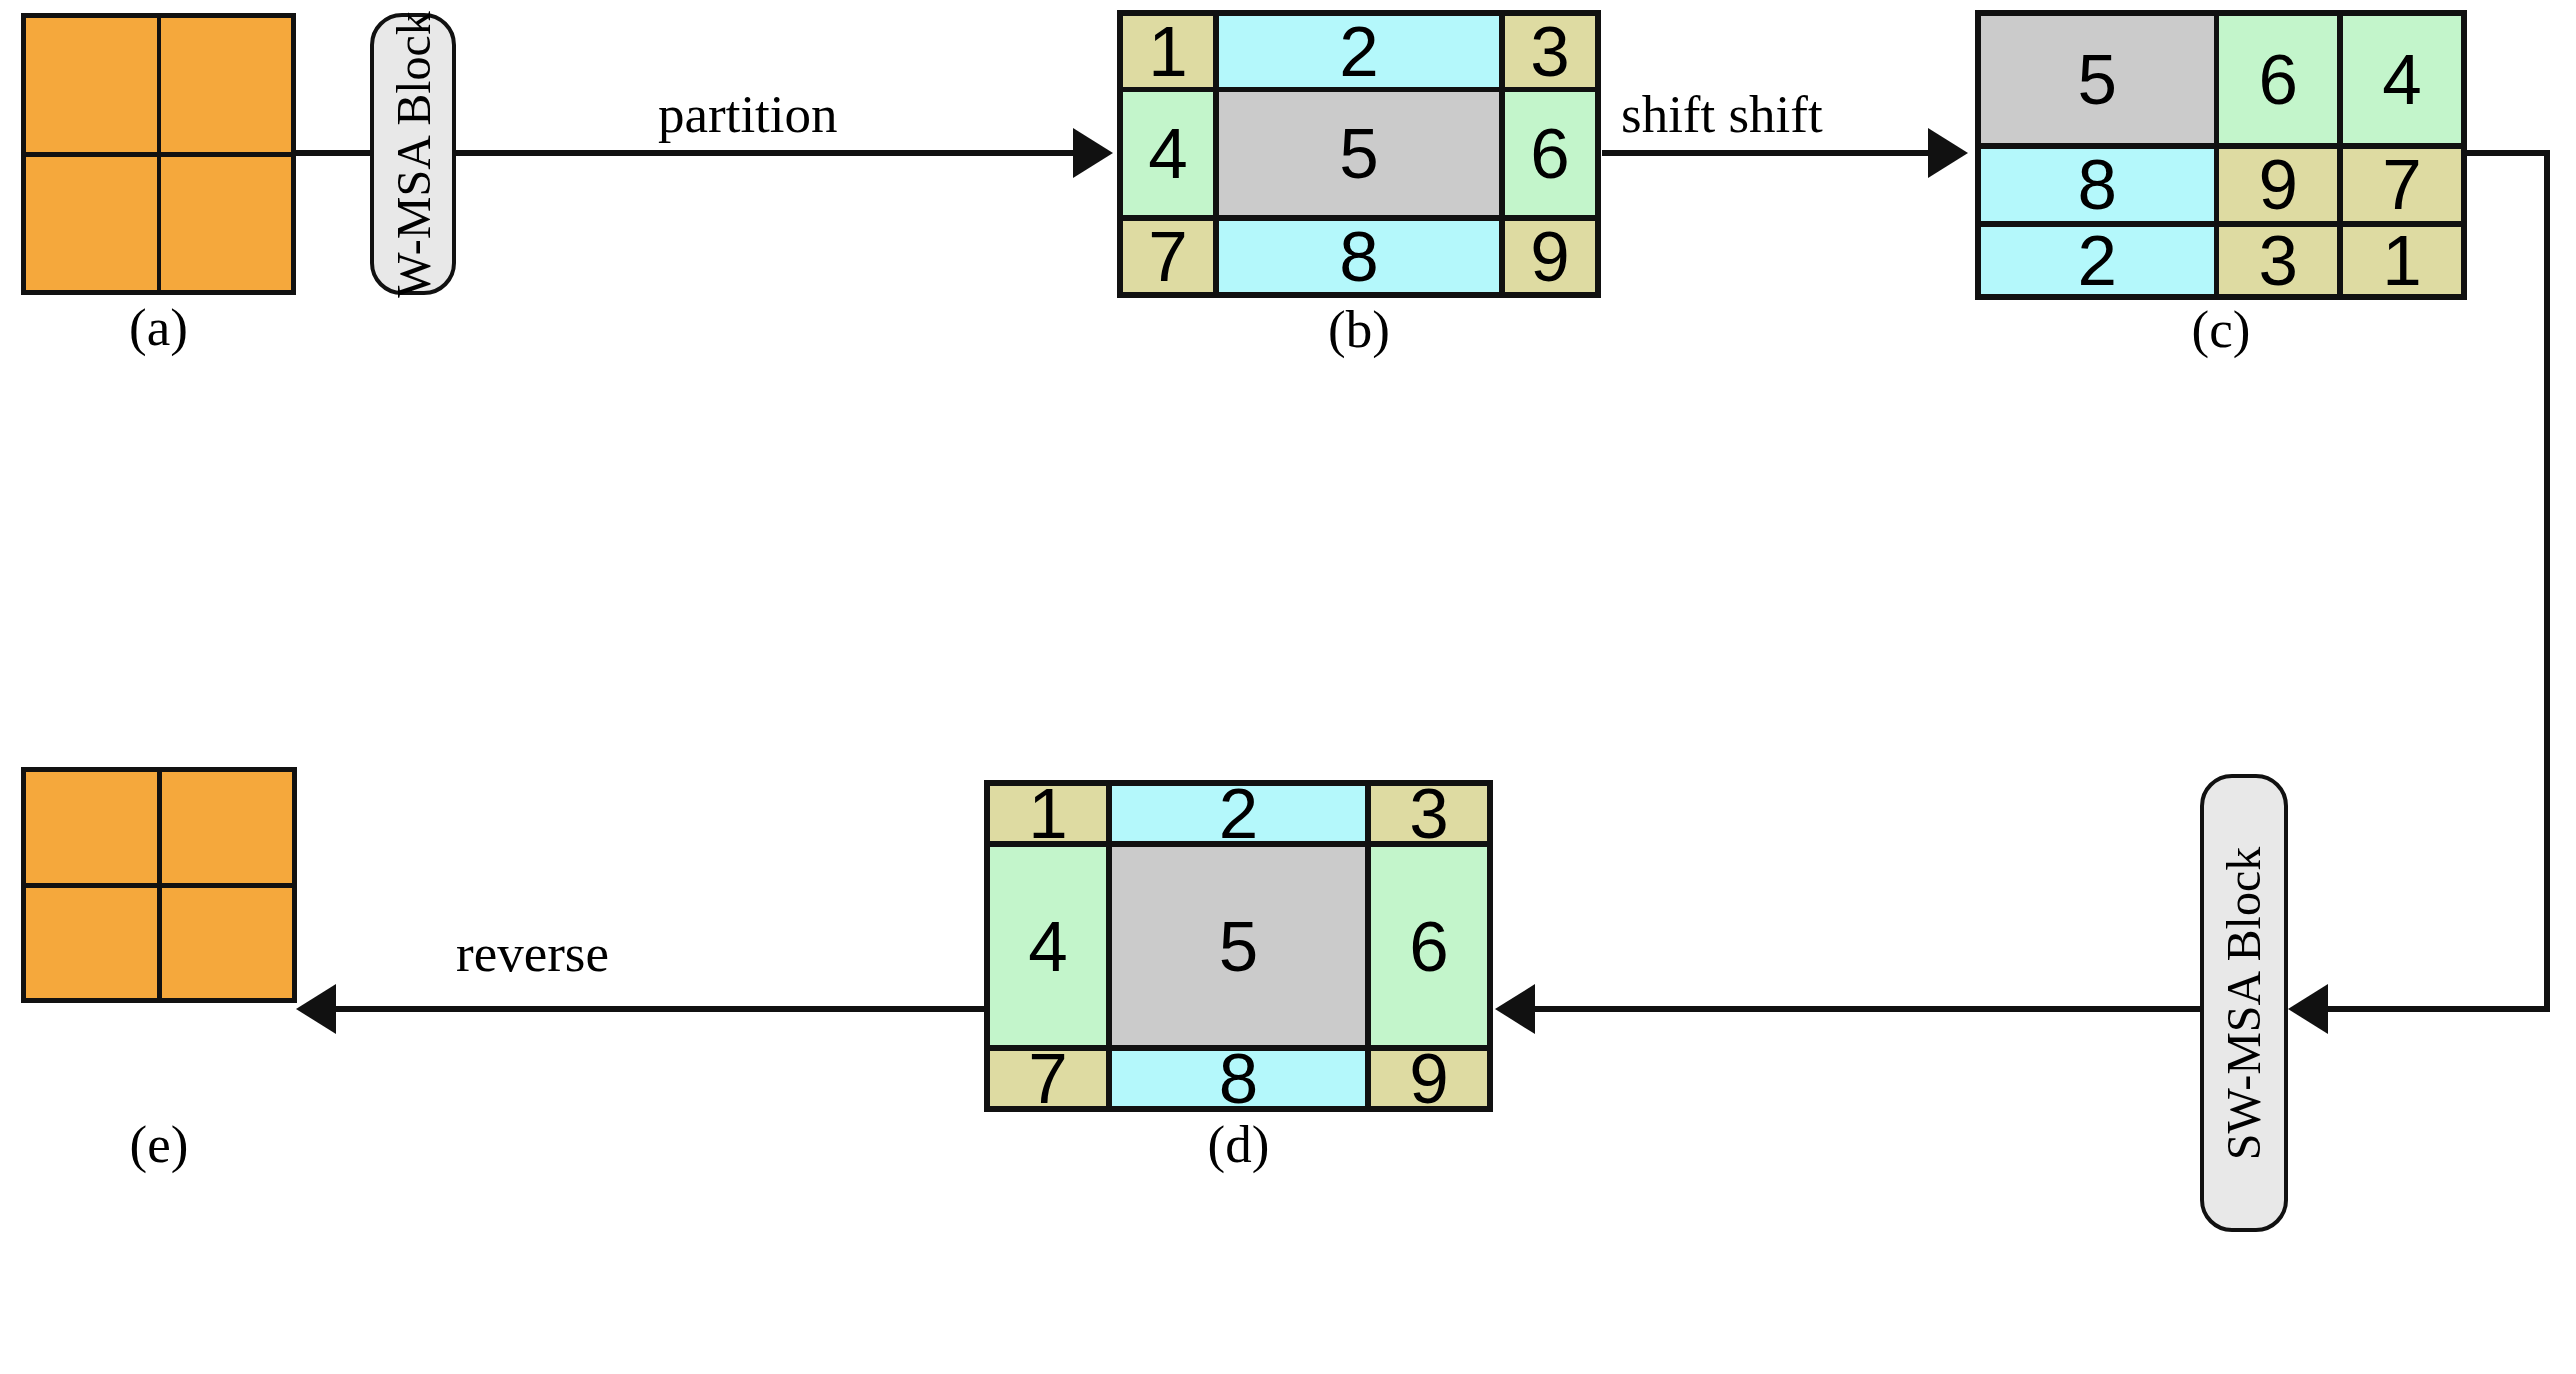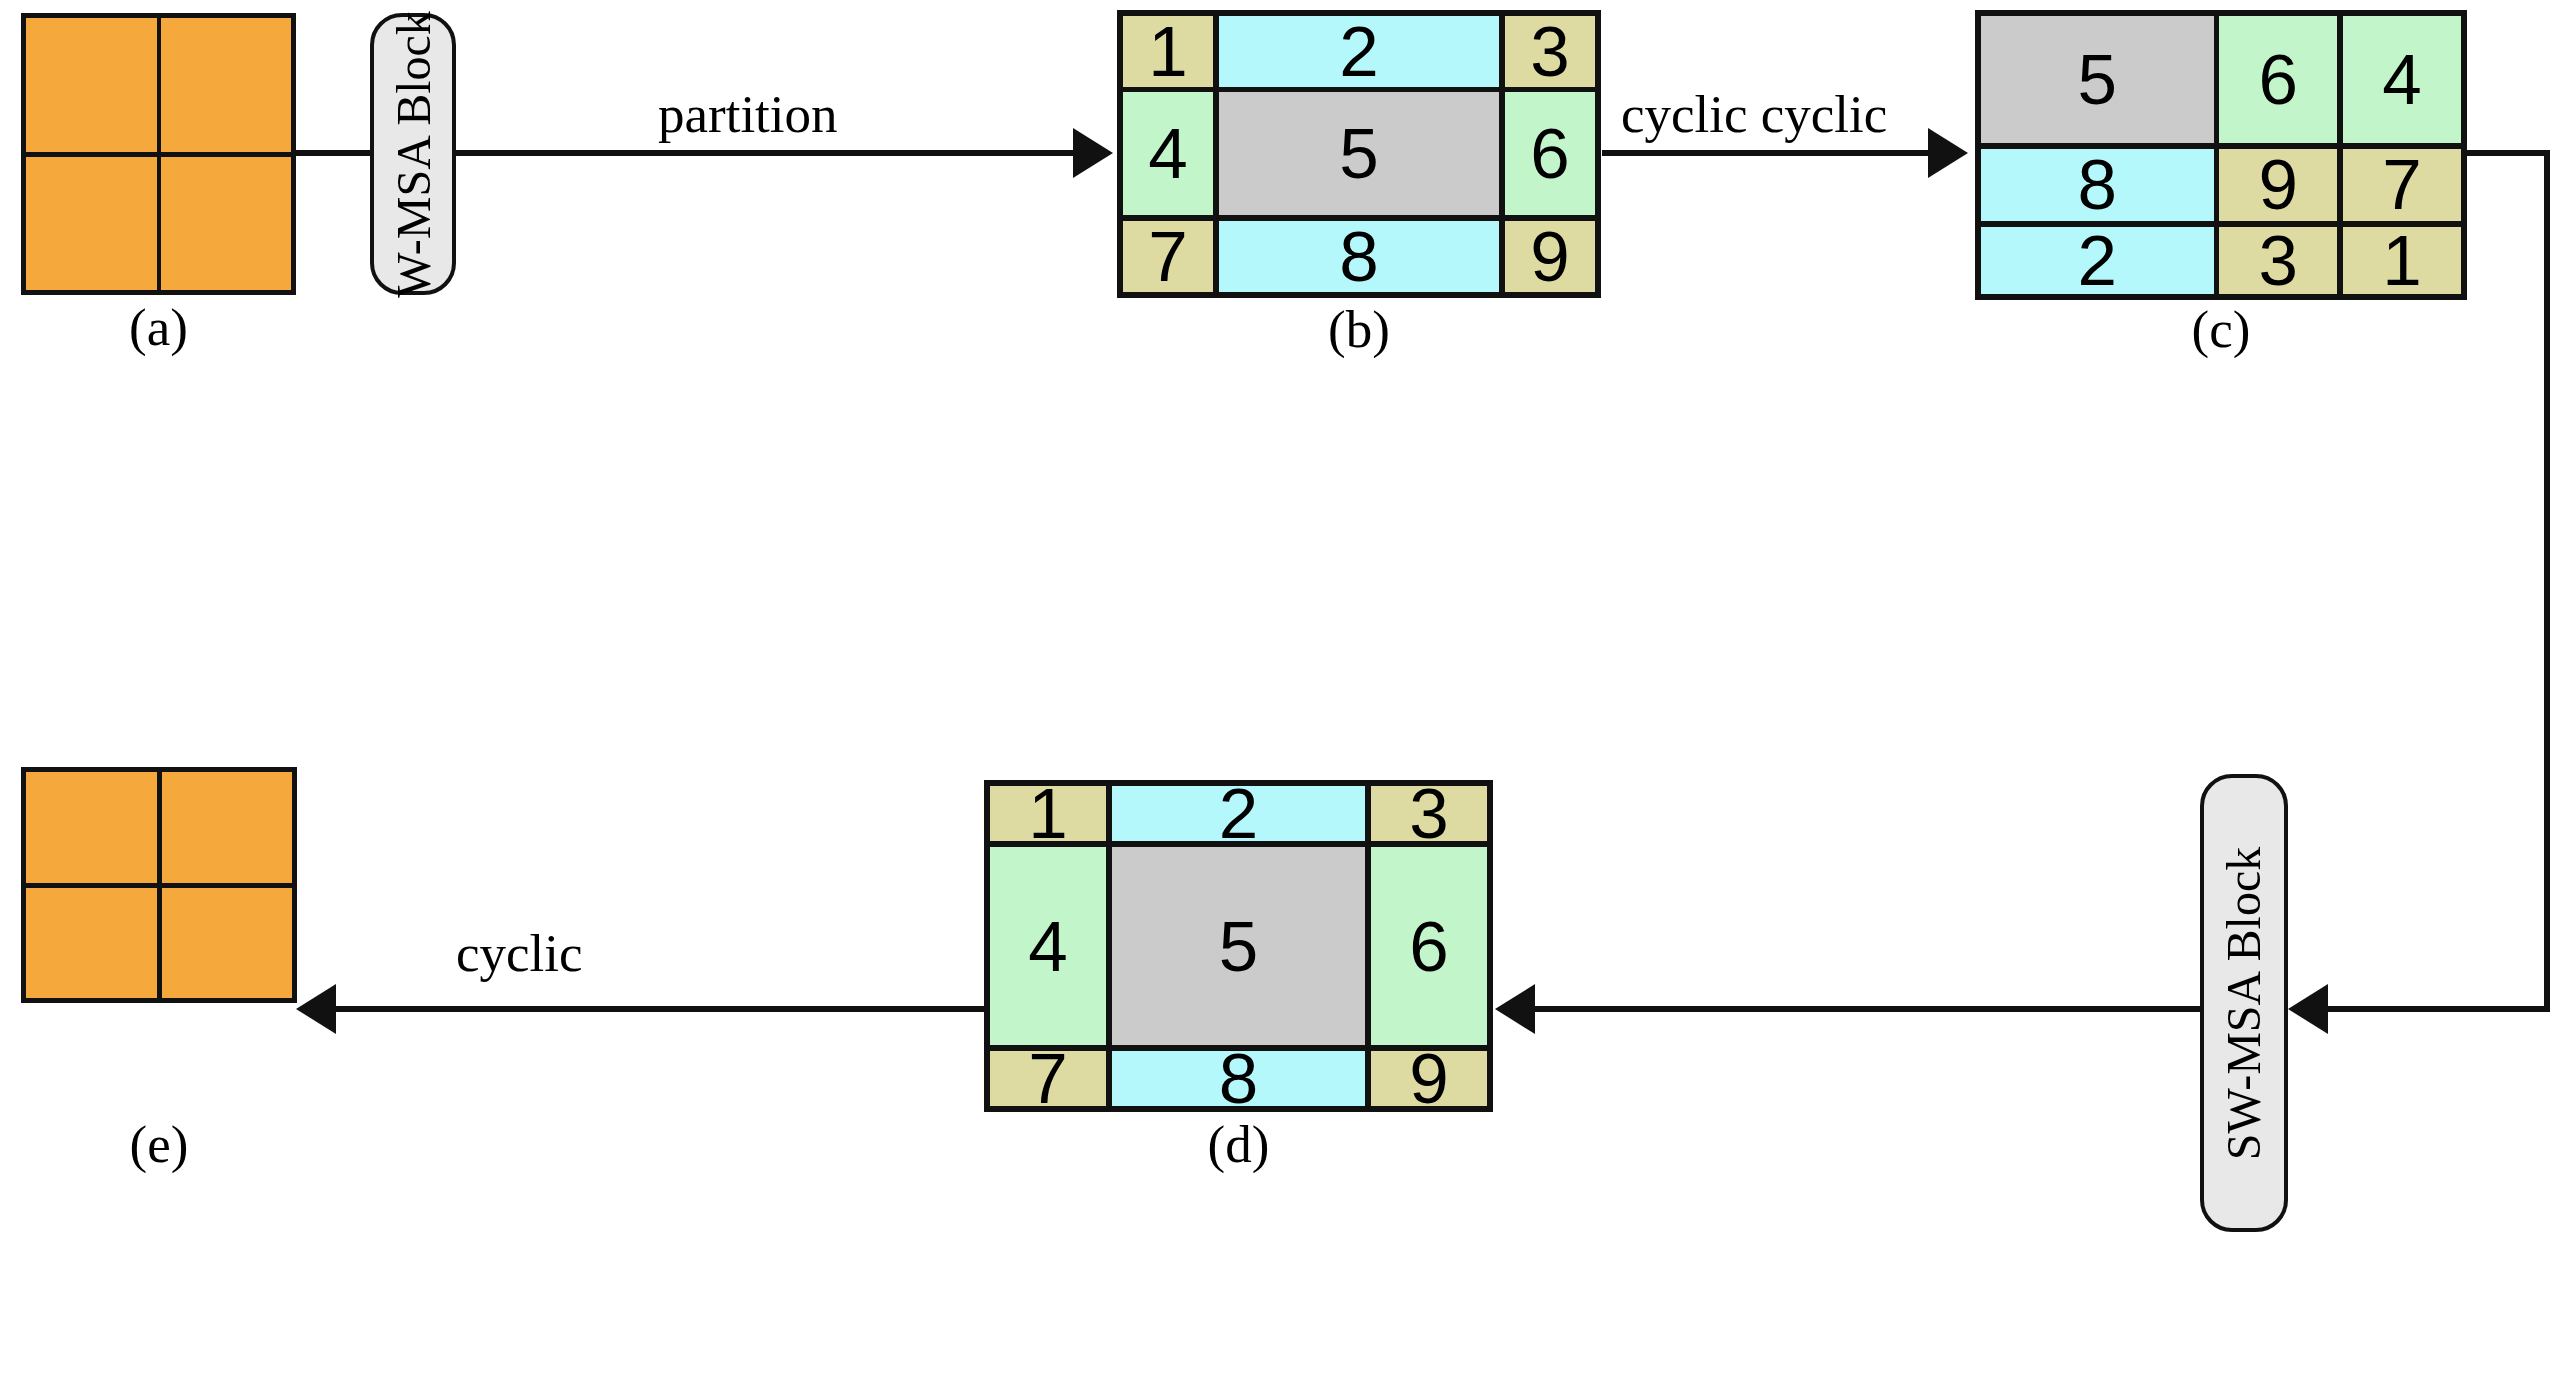--- a/index.html
+++ b/index.html
@@ -73,21 +73,21 @@
     <div class="cell c-grey">5</div>
     <div class="cell c-green">6</div>
     <div class="cell c-khaki">7</div>
     <div class="cell c-cyan">8</div>
     <div class="cell c-khaki">9</div>
   </div>
   <div class="caption" style="left:1117px;top:299px;width:484px;">(b)</div>
 
   <div class="hline-conn" style="left:1602px;top:150px;width:336px;"></div>
   <div class="arrow-r" style="left:1928px;top:128px;"></div>
-  <div class="edgelabel" style="left:1621px;top:84px;">cyclic cyclic</div>
+  <div class="edgelabel" style="left:1621px;top:84px;">shift shift</div>
 
   <div class="grid" style="left:1975px;top:9.5px;width:492px;height:290px;
               grid-template-columns:1fr 118px 118px;grid-template-rows:1fr 72px 67px;">
     <div class="cell c-grey">5</div>
     <div class="cell c-green">6</div>
     <div class="cell c-green">4</div>
     <div class="cell c-cyan">8</div>
     <div class="cell c-khaki">9</div>
     <div class="cell c-khaki">7</div>
     <div class="cell c-cyan">2</div>
@@ -117,21 +117,21 @@
     <div class="cell c-grey">5</div>
     <div class="cell c-green">6</div>
     <div class="cell c-khaki">7</div>
     <div class="cell c-cyan">8</div>
     <div class="cell c-khaki">9</div>
   </div>
   <div class="caption" style="left:984px;top:1114px;width:509px;">(d)</div>
 
   <div class="hline-conn" style="left:336px;top:1006px;width:648px;"></div>
   <div class="arrow-l" style="left:296px;top:984px;"></div>
-  <div class="edgelabel" style="left:456px;top:923px;">cyclic</div>
+  <div class="edgelabel" style="left:456px;top:923px;">reverse</div>
 
   <div class="fmap" style="left:21px;top:767px;width:276px;height:236px;">
     <div class="vline"></div>
     <div class="hline"></div>
   </div>
   <div class="caption" style="left:21px;top:1114px;width:276px;">(e)</div>
 
 </div>
 
 

